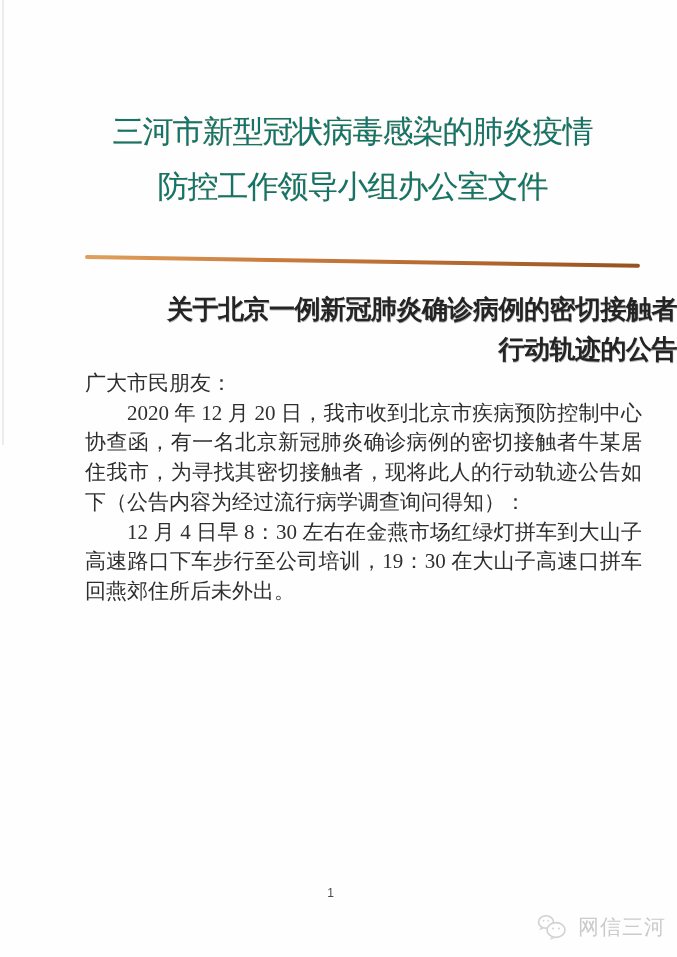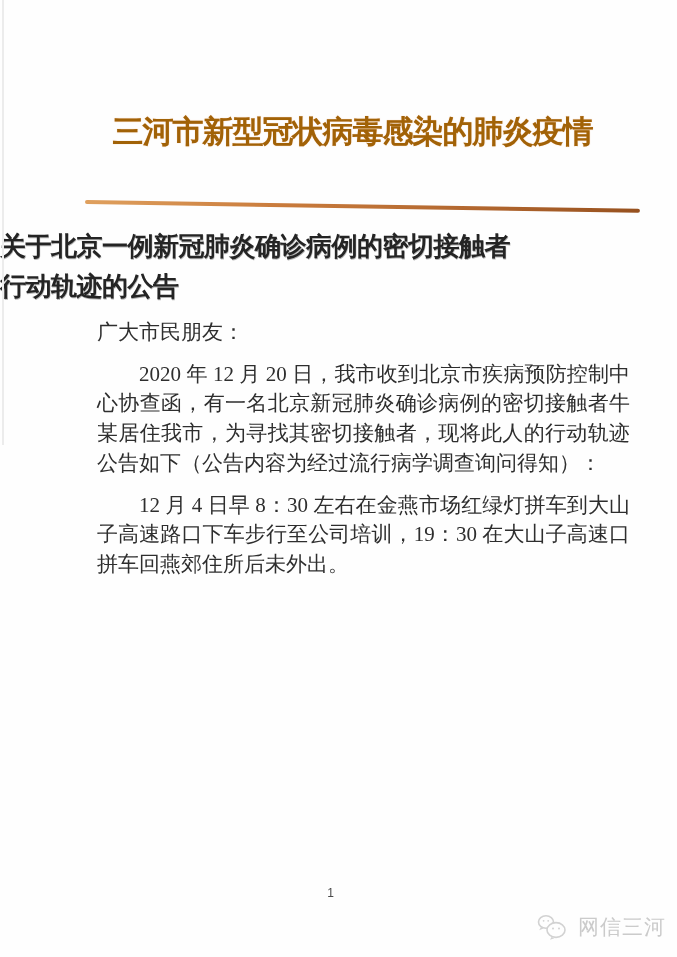--- a/index.html
+++ b/index.html
@@ -19,59 +19,59 @@
     position: absolute;
     left: 2px;
     top: 0;
     width: 2px;
     height: 445px;
     background: #ececec;
   }
   .letterhead {
     margin-top: 104px;
     text-align: center;
-    color: #a16207;
+    color: #0f766e;
     font-family: "Liberation Sans", sans-serif;
-    font-weight: 700;
+    font-weight: 400;
     font-size: 31px;
     line-height: 55px;
     letter-spacing: -1px;
     text-shadow: 0 0 1px rgba(224, 126, 53, 0.55);
     margin-left: 28px;
   }
   .divider {
     margin: 41px 0 0 85px;
     width: 555px;
     height: 4px;
     border-radius: 2px;
     background: linear-gradient(to right, #dfa05e 0%, #c97b3c 35%, #b2672f 70%, #97511f 100%);
     transform: rotate(0.9deg);
     transform-origin: left center;
   }
   .doc-title {
-    margin: 22px 0 0 0;
-    text-align: left;
+    margin: 30px 0 0 0;
+    text-align: right;
     font-family: "Liberation Sans", sans-serif;
     font-weight: 700;
     font-size: 26px;
     line-height: 40px;
     letter-spacing: -0.5px;
     color: #242424;
     text-shadow: 0.6px 0.6px 0 rgba(40, 40, 40, 0.35);
   }
   .body-text {
     margin: 0 35px 0 85px;
     width: 557px;
     font-size: 21px;
     line-height: 29.7px;
     color: #2e2e2e;
     text-align: justify;
   }
   .body-text p {
-    margin: 12px;
+    margin: 0;
   }
   .para {
     text-indent: 2em;
   }
   .page-number {
     position: absolute;
     top: 886px;
     left: 0;
     right: 0;
     padding-right: 16px;
@@ -99,20 +99,21 @@
 </style>
 </head>
 <body>
 
 <div class="page">
 
   <div class="edge-line"></div>
 
   <div class="letterhead">
     <div class="lh-line">三河市新型冠状病毒感染的肺炎疫情</div>
+    <div class="lh-line">防控工作领导小组办公室文件</div>
   </div>
 
   <div class="divider"></div>
 
   <h1 class="doc-title">
     <span>关于北京一例新冠肺炎确诊病例的密切接触者</span><br>
     <span>行动轨迹的公告</span>
   </h1>
 
   <div class="body-text">

